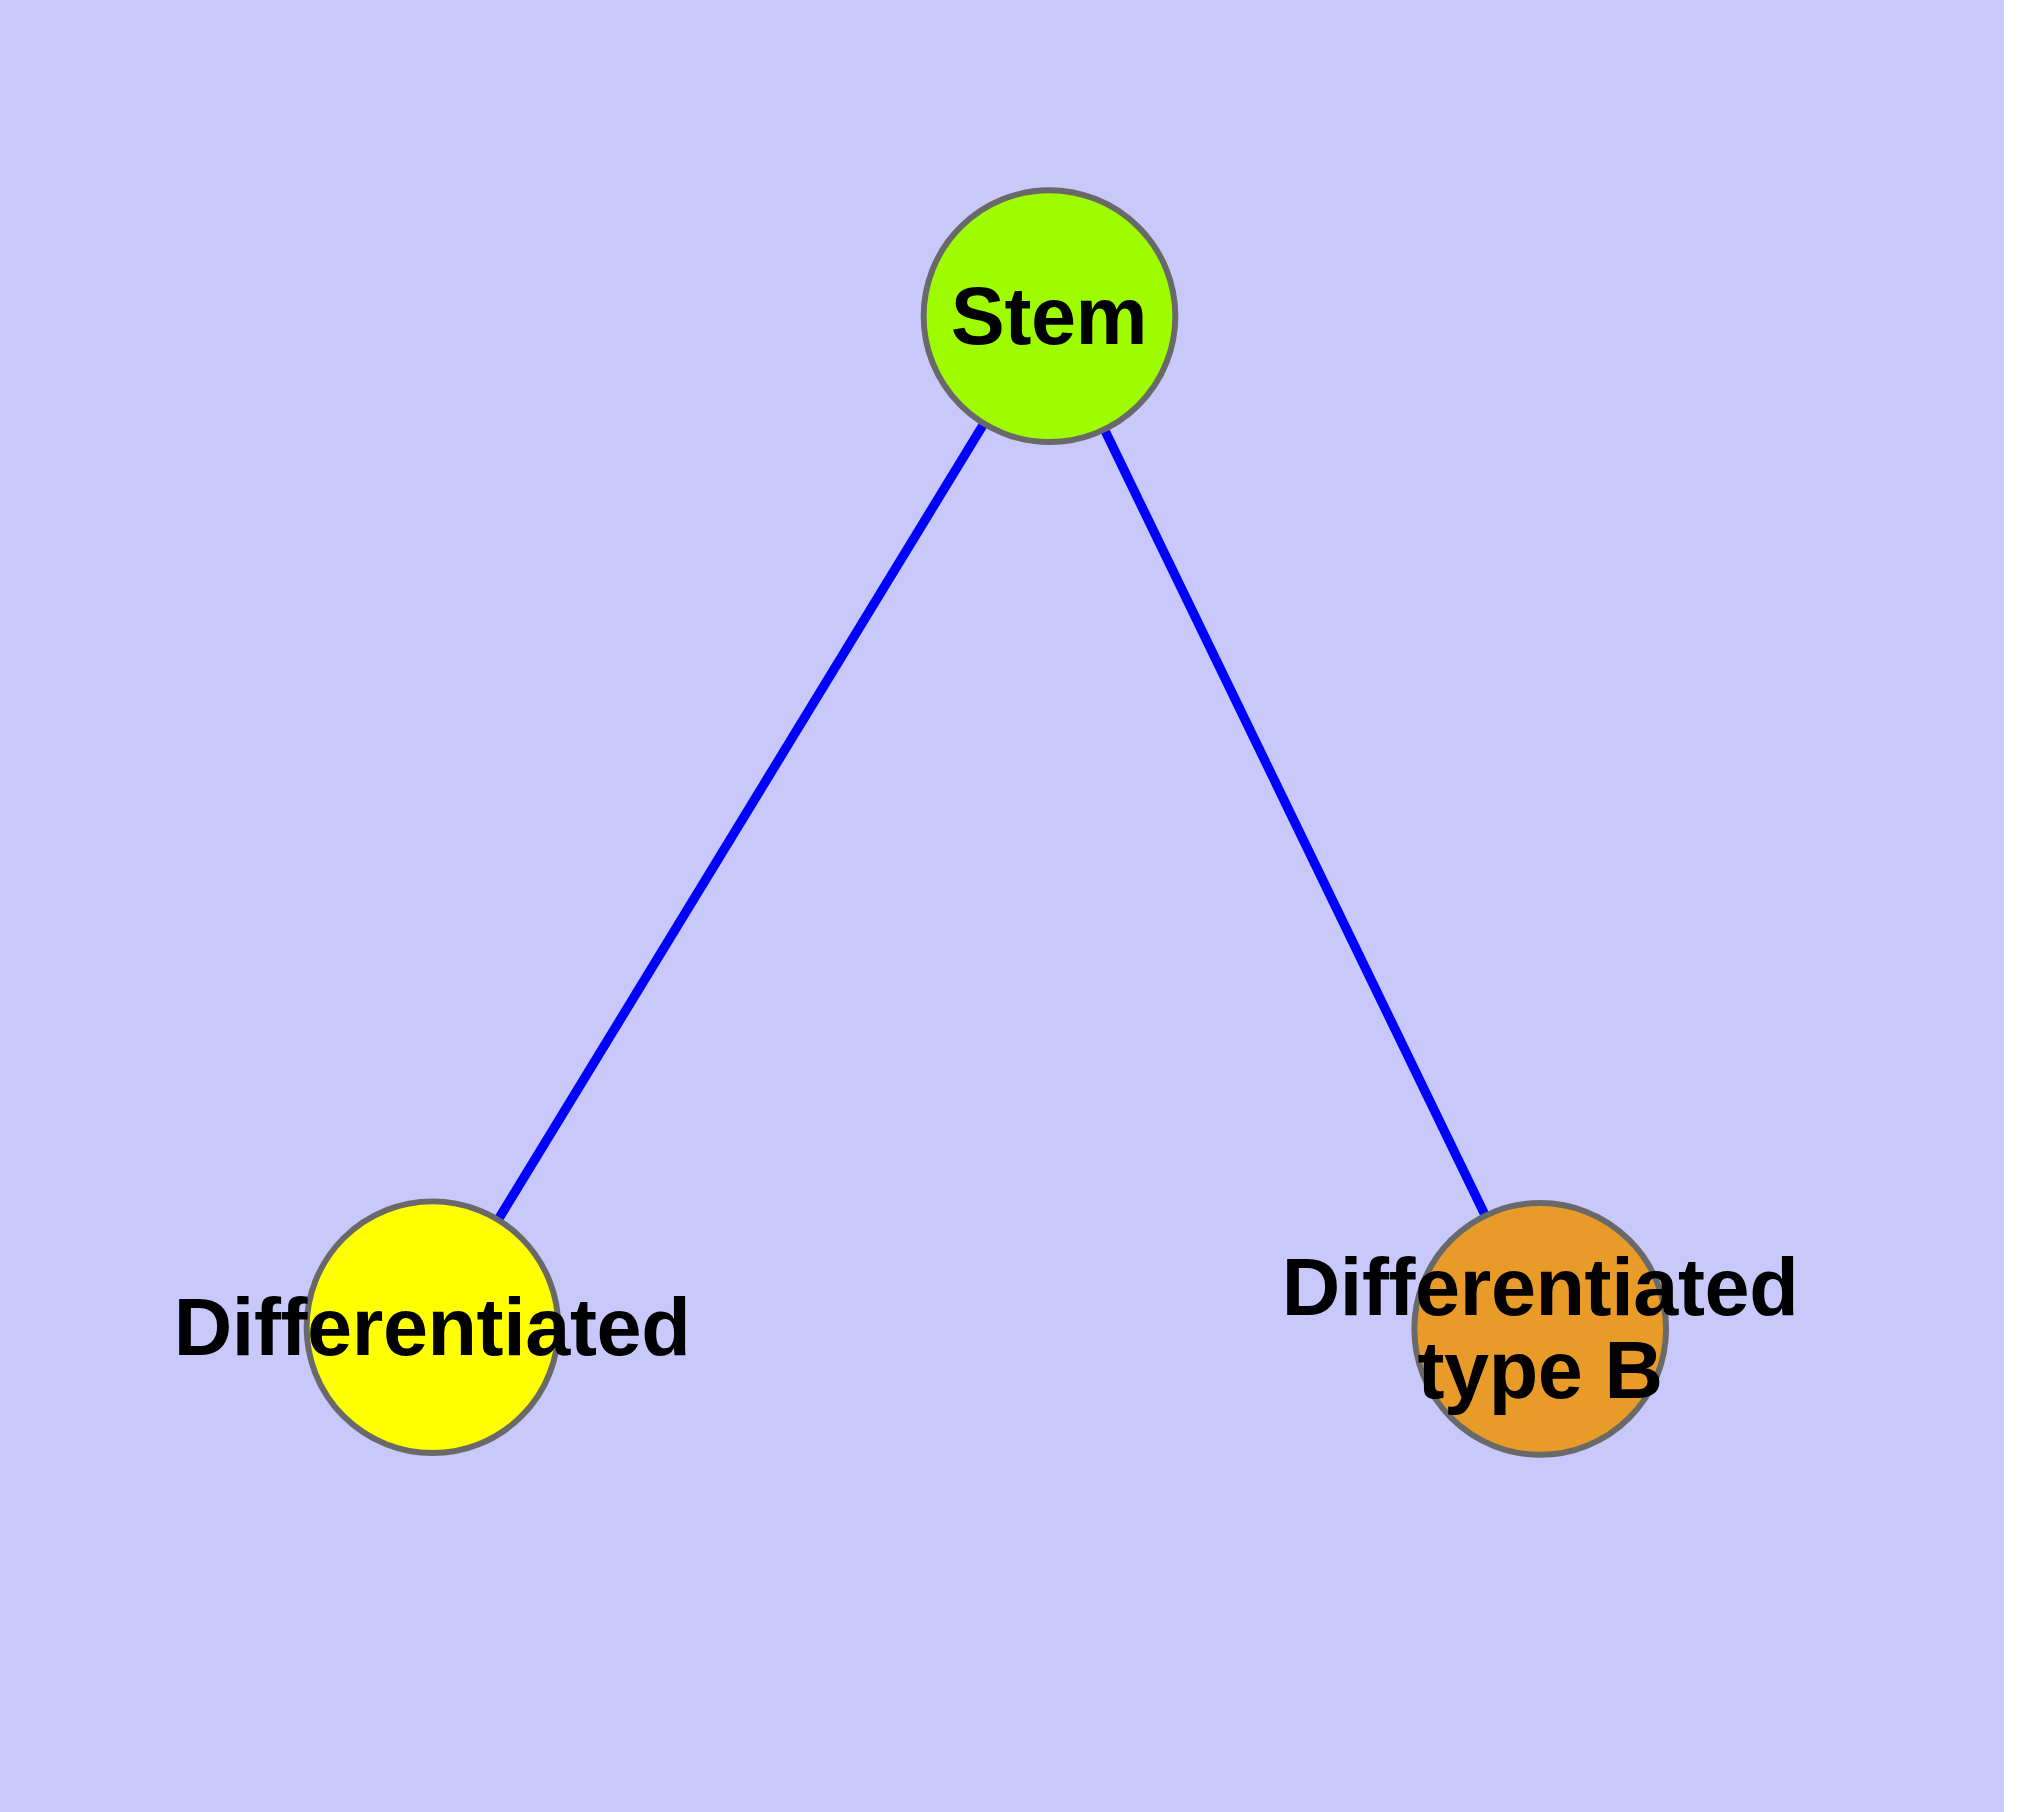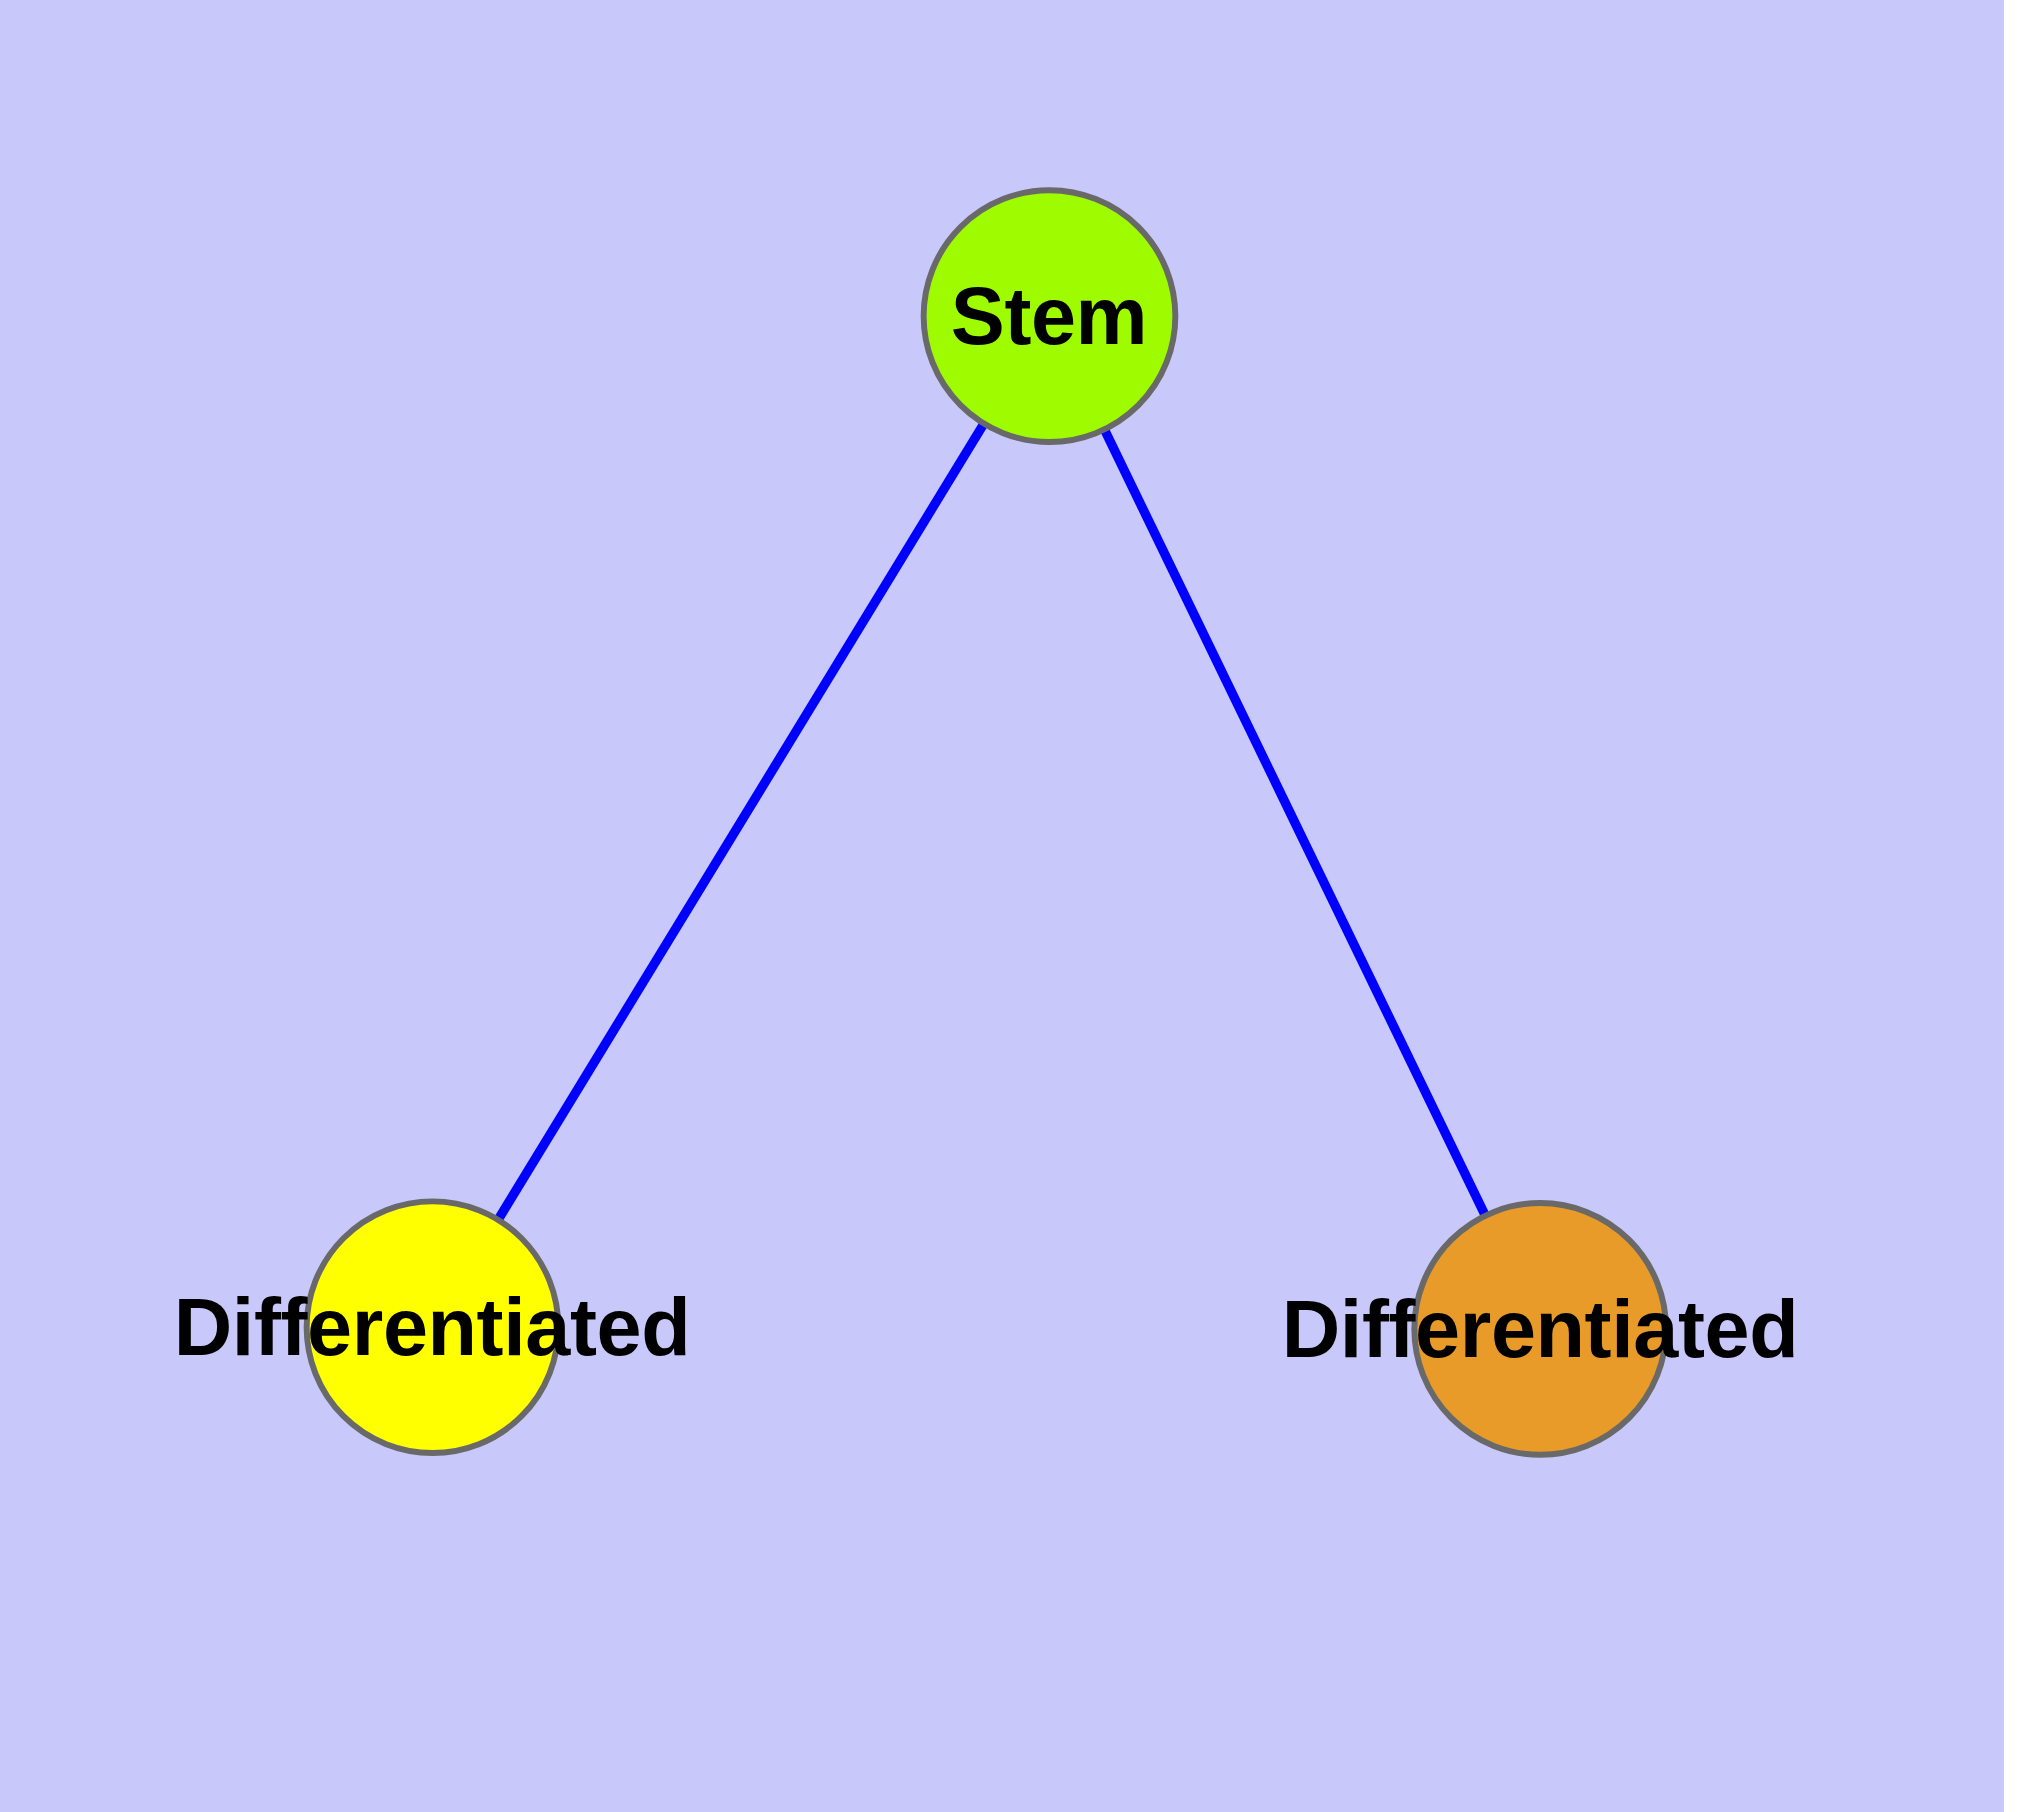--- a/index.html
+++ b/index.html
@@ -55,17 +55,17 @@
     <g id="node-layer">
         <circle cx="1238" cy="373" r="148.5" fill="#9efb00" stroke="#696969" stroke-width="7"></circle>
         <circle cx="510" cy="1566" r="148.5" fill="#ffff00" stroke="#696969" stroke-width="7"></circle>
         <circle cx="1817" cy="1568" r="148.5" fill="#e89b28" stroke="#696969" stroke-width="7"></circle>
       </g>
   </svg>
 
   <div id="label-layer">
       <div class="node-label" style="left: 1049px; top: 316px; font-size: 81px; color: rgb(0, 0, 0);"><div>Stem</div></div>
       <div class="node-label" style="left: 432px; top: 1327px; font-size: 81px; color: rgb(0, 0, 0);"><div>Differentiated</div></div>
-      <div class="node-label" style="left: 1540px; top: 1329px; font-size: 81px; color: rgb(0, 0, 0);"><div>Differentiated</div></div>
+      <div class="node-label" style="left: 1540px; top: 1329px; font-size: 81px; color: rgb(0, 0, 0);"><div>Differentiated</div><div>type B</div></div>
     </div>
 
 </div>
 
 
 </body></html>

